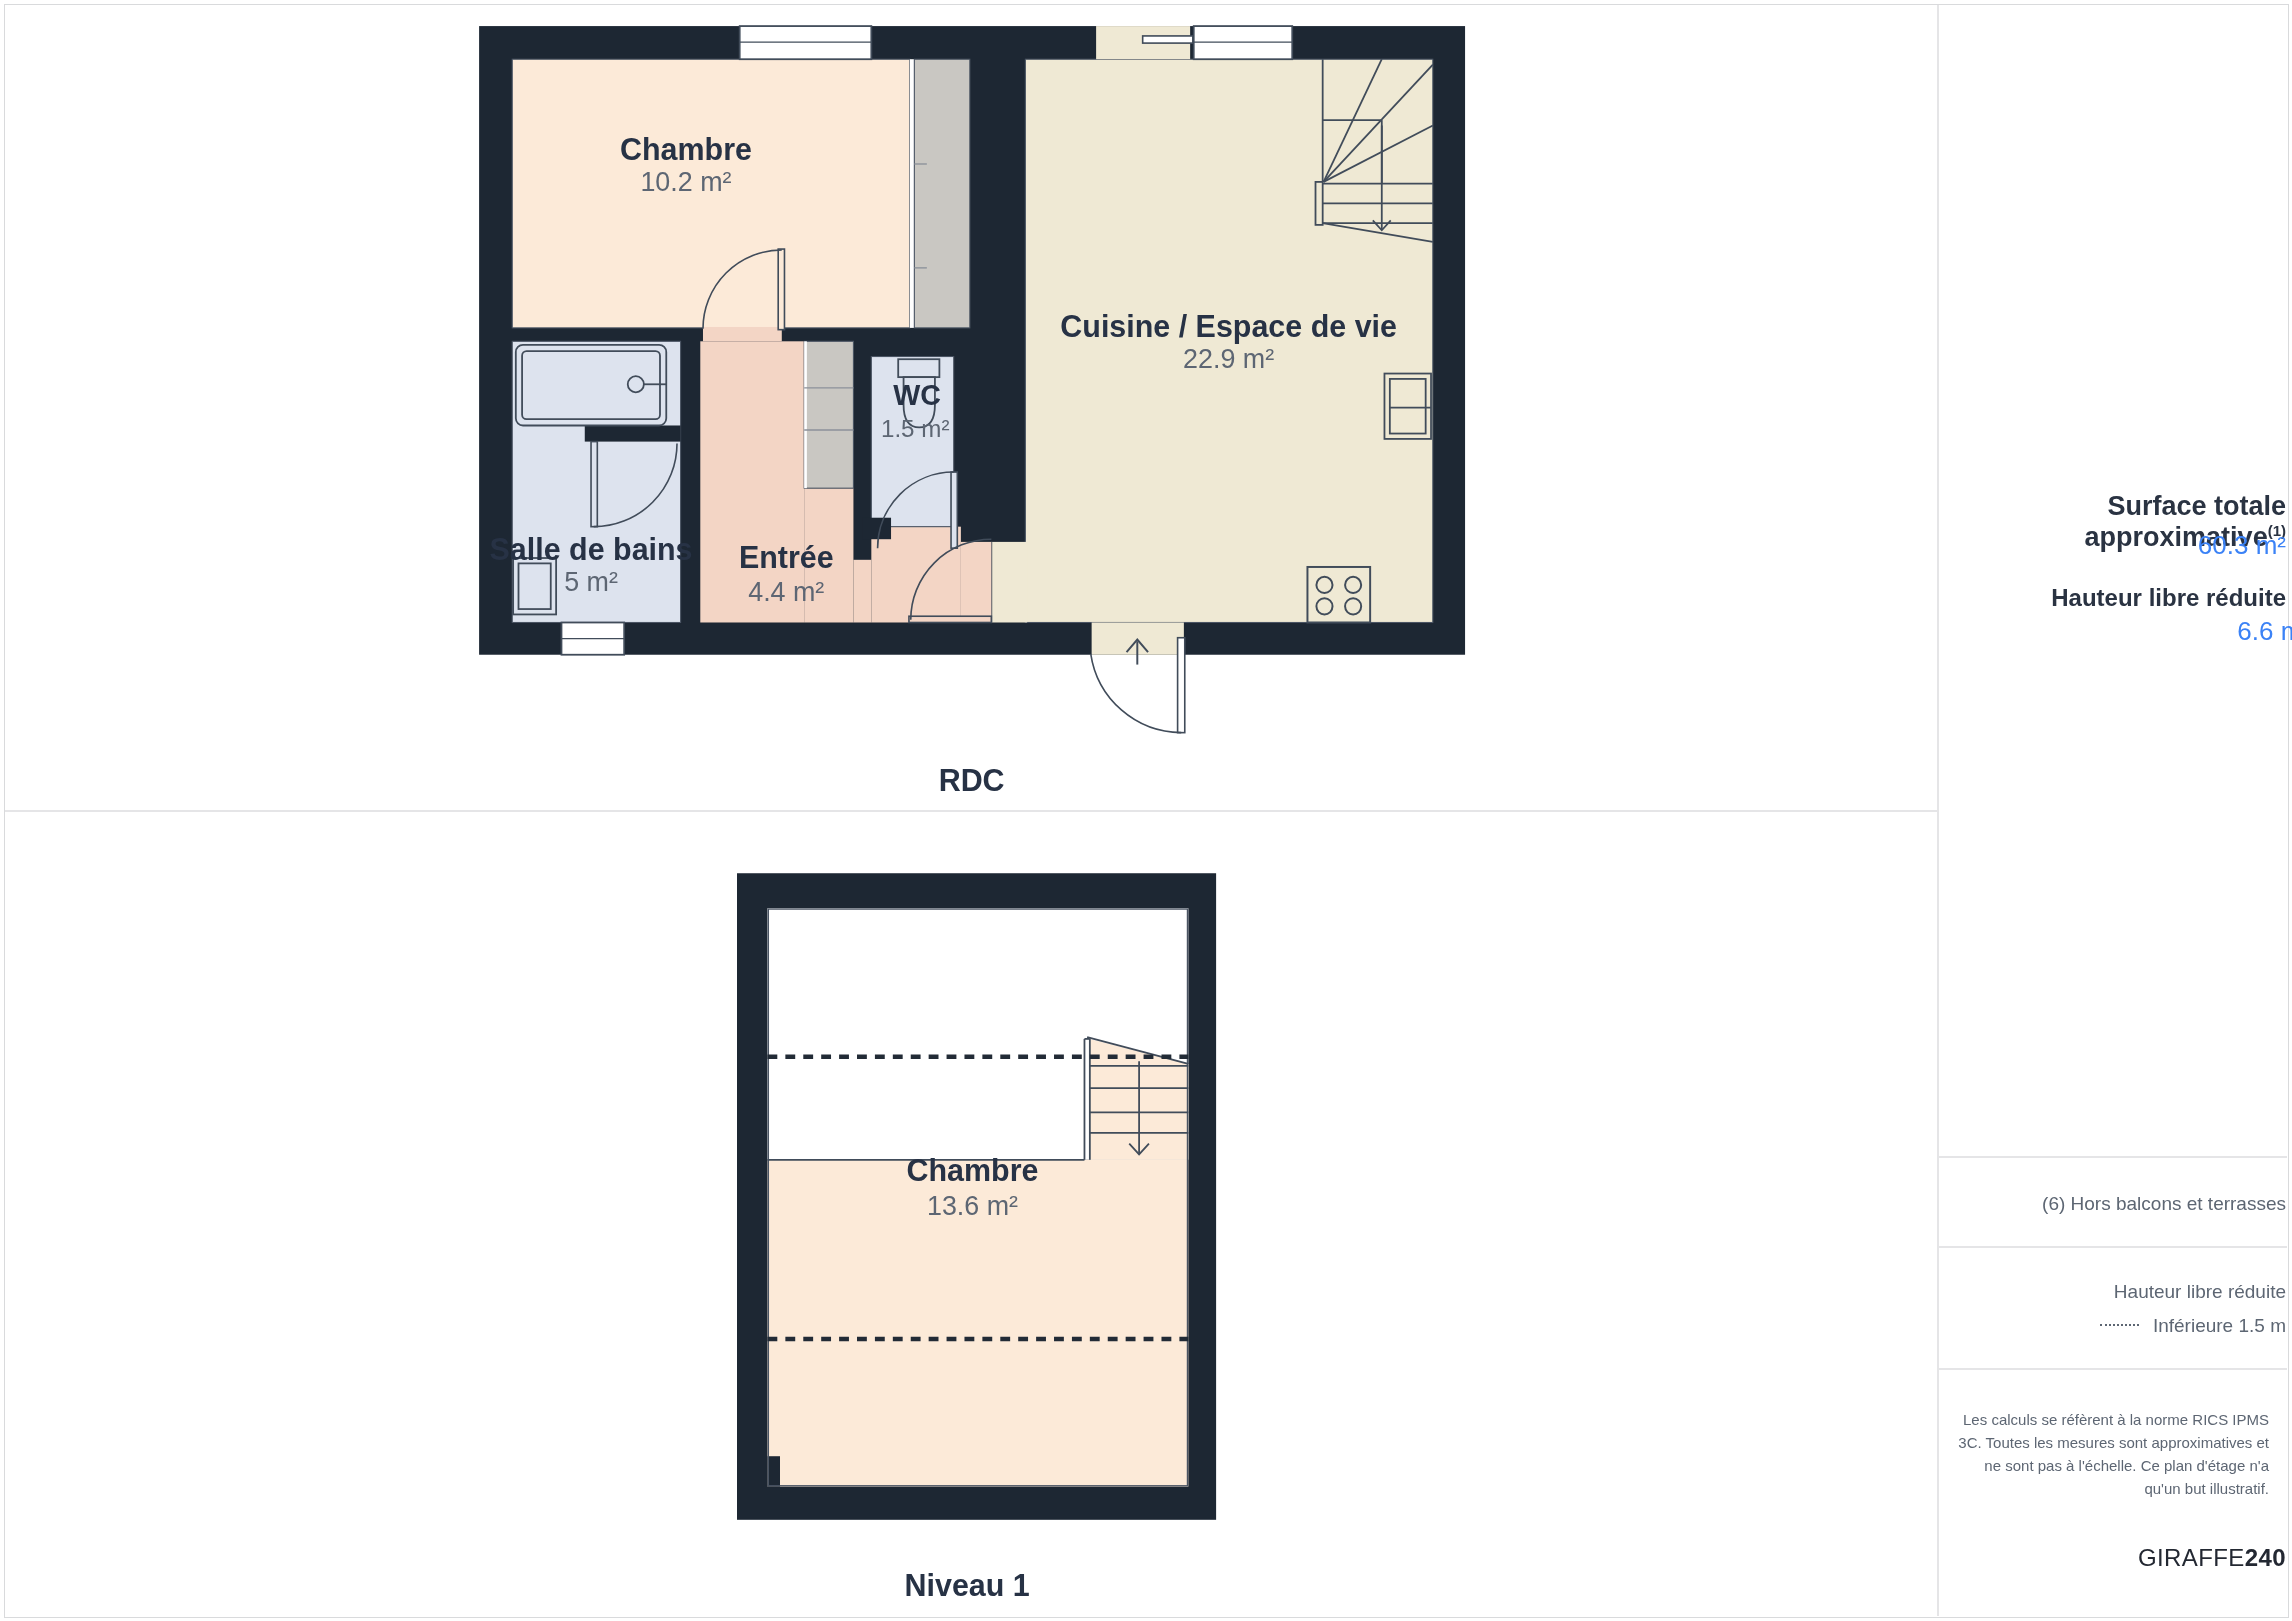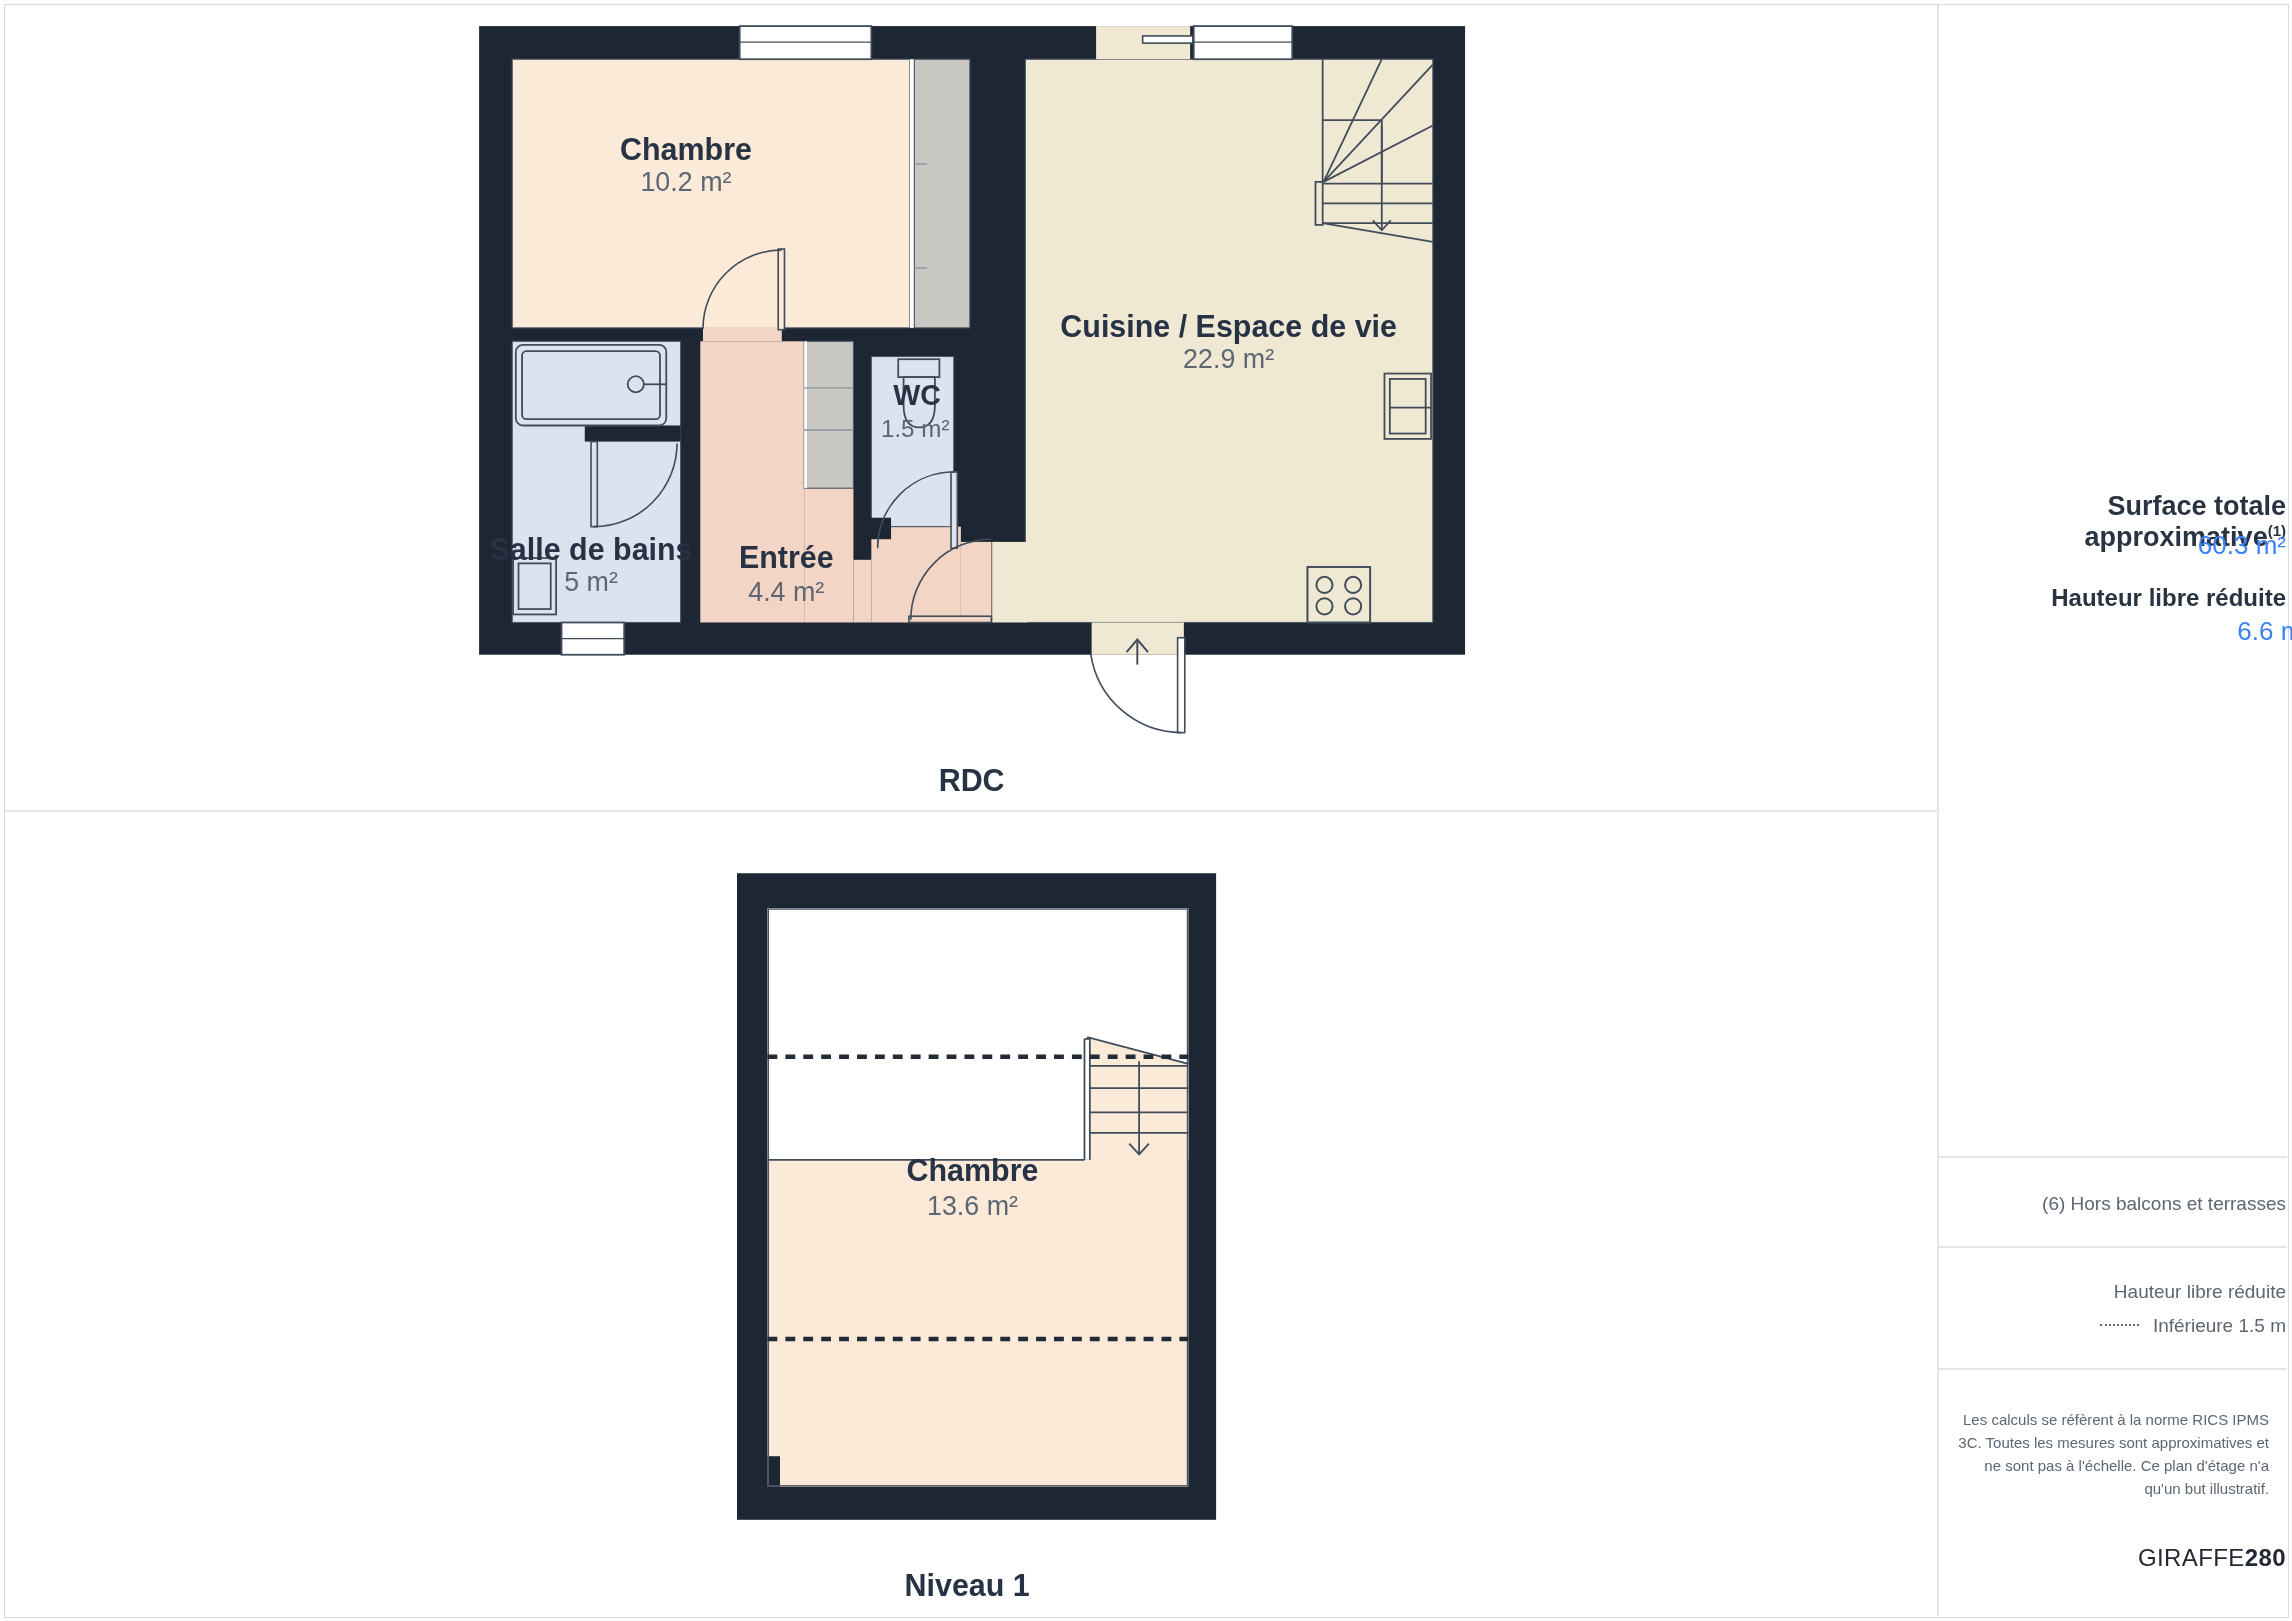--- a/index.html
+++ b/index.html
@@ -210,14 +210,14 @@
 <div class="sb sb-val" style="top:530px;">60.3 m²</div>
 <div class="sb sb-sub" style="top:584px;">Hauteur libre réduite</div>
 <div class="sb sb-val" style="top:616px;padding-left:25px;">6.6 m²</div>
 
 <div class="sb sb-foot" style="top:1193px;">(6) Hors balcons et terrasses</div>
 
 <div class="sb sb-legend-title" style="top:1281px;">Hauteur libre réduite</div>
 <div class="sb sb-legend-row" style="top:1315px;"><span class="dotted-sample"></span><span>Inférieure 1.5 m</span></div>
 
 <div class="sb sb-disclaimer" style="top:1408px;">Les calculs se réfèrent à la norme RICS IPMS 3C. Toutes les mesures sont approximatives et ne sont pas à l'échelle. Ce plan d'étage n'a qu'un but illustratif.</div>
-<div class="sb sb-brand" style="top:1544px;"><span>GIRAFFE</span><b>280</b></div>
+<div class="sb sb-brand" style="top:1544px;"><span>GIRAFFE</span><b>240</b></div>
 
 
 </body></html>

